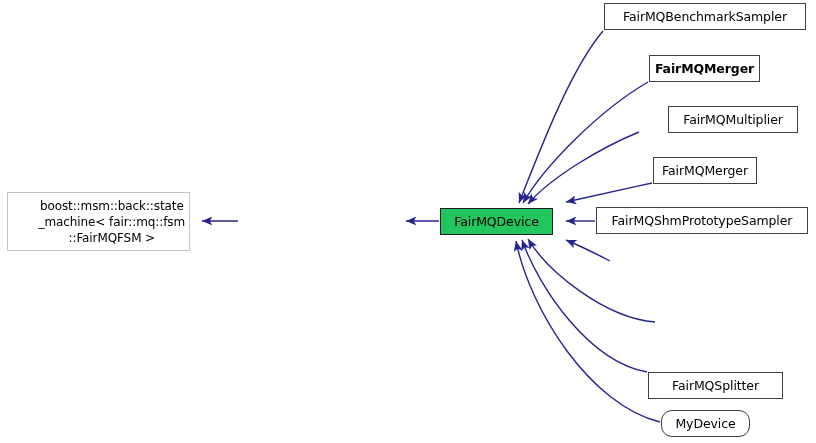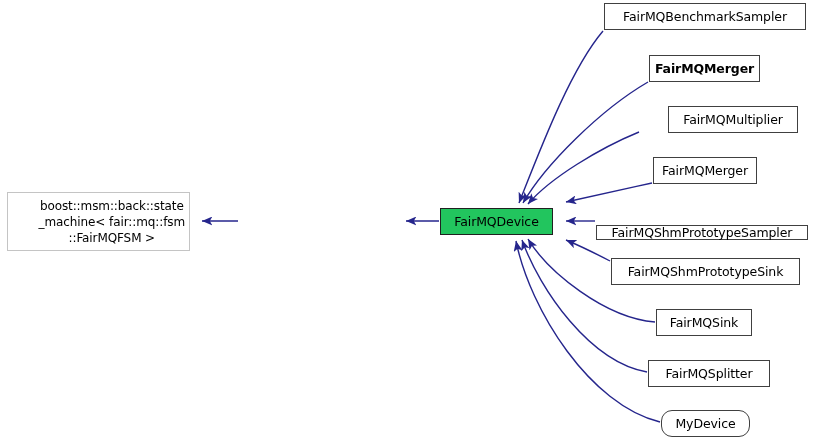--- a/index.html
+++ b/index.html
@@ -102,33 +102,27 @@
   </div>
 
   <div class="node" style="left:668px; top:106px; width:130px; height:27px;">
     <span class="node-label">FairMQMultiplier</span>
   </div>
 
   <div class="node" style="left:653px; top:157px; width:104px; height:27px;">
     <span class="node-label">FairMQMerger</span>
   </div>
 
-  <div class="node" style="left:596px; top:225px; width:212px; height:15px;">
+  <div class="node" style="left:596px; top:207px; width:212px; height:27px;">
     <span class="node-label">FairMQShmPrototypeSampler</span>
   </div>
 
-  <div class="node" style="left:611px; top:258px; width:189px; height:27px;">
-    <span class="node-label">FairMQShmPrototypeSink</span>
-  </div>
 
-  <div class="node" style="left:656px; top:309px; width:96px; height:27px;">
-    <span class="node-label">FairMQSink</span>
-  </div>
 
-  <div class="node" style="left:648px; top:360px; width:122px; height:27px;">
+  <div class="node" style="left:648px; top:372px; width:135px; height:27px;">
     <span class="node-label">FairMQSplitter</span>
   </div>
 
   <div class="node" style="left:661px; top:410px; width:89px; height:27px;border-radius:11px;">
     <span class="node-label">MyDevice</span>
   </div>
 
 </div>
 
 </body></html>

